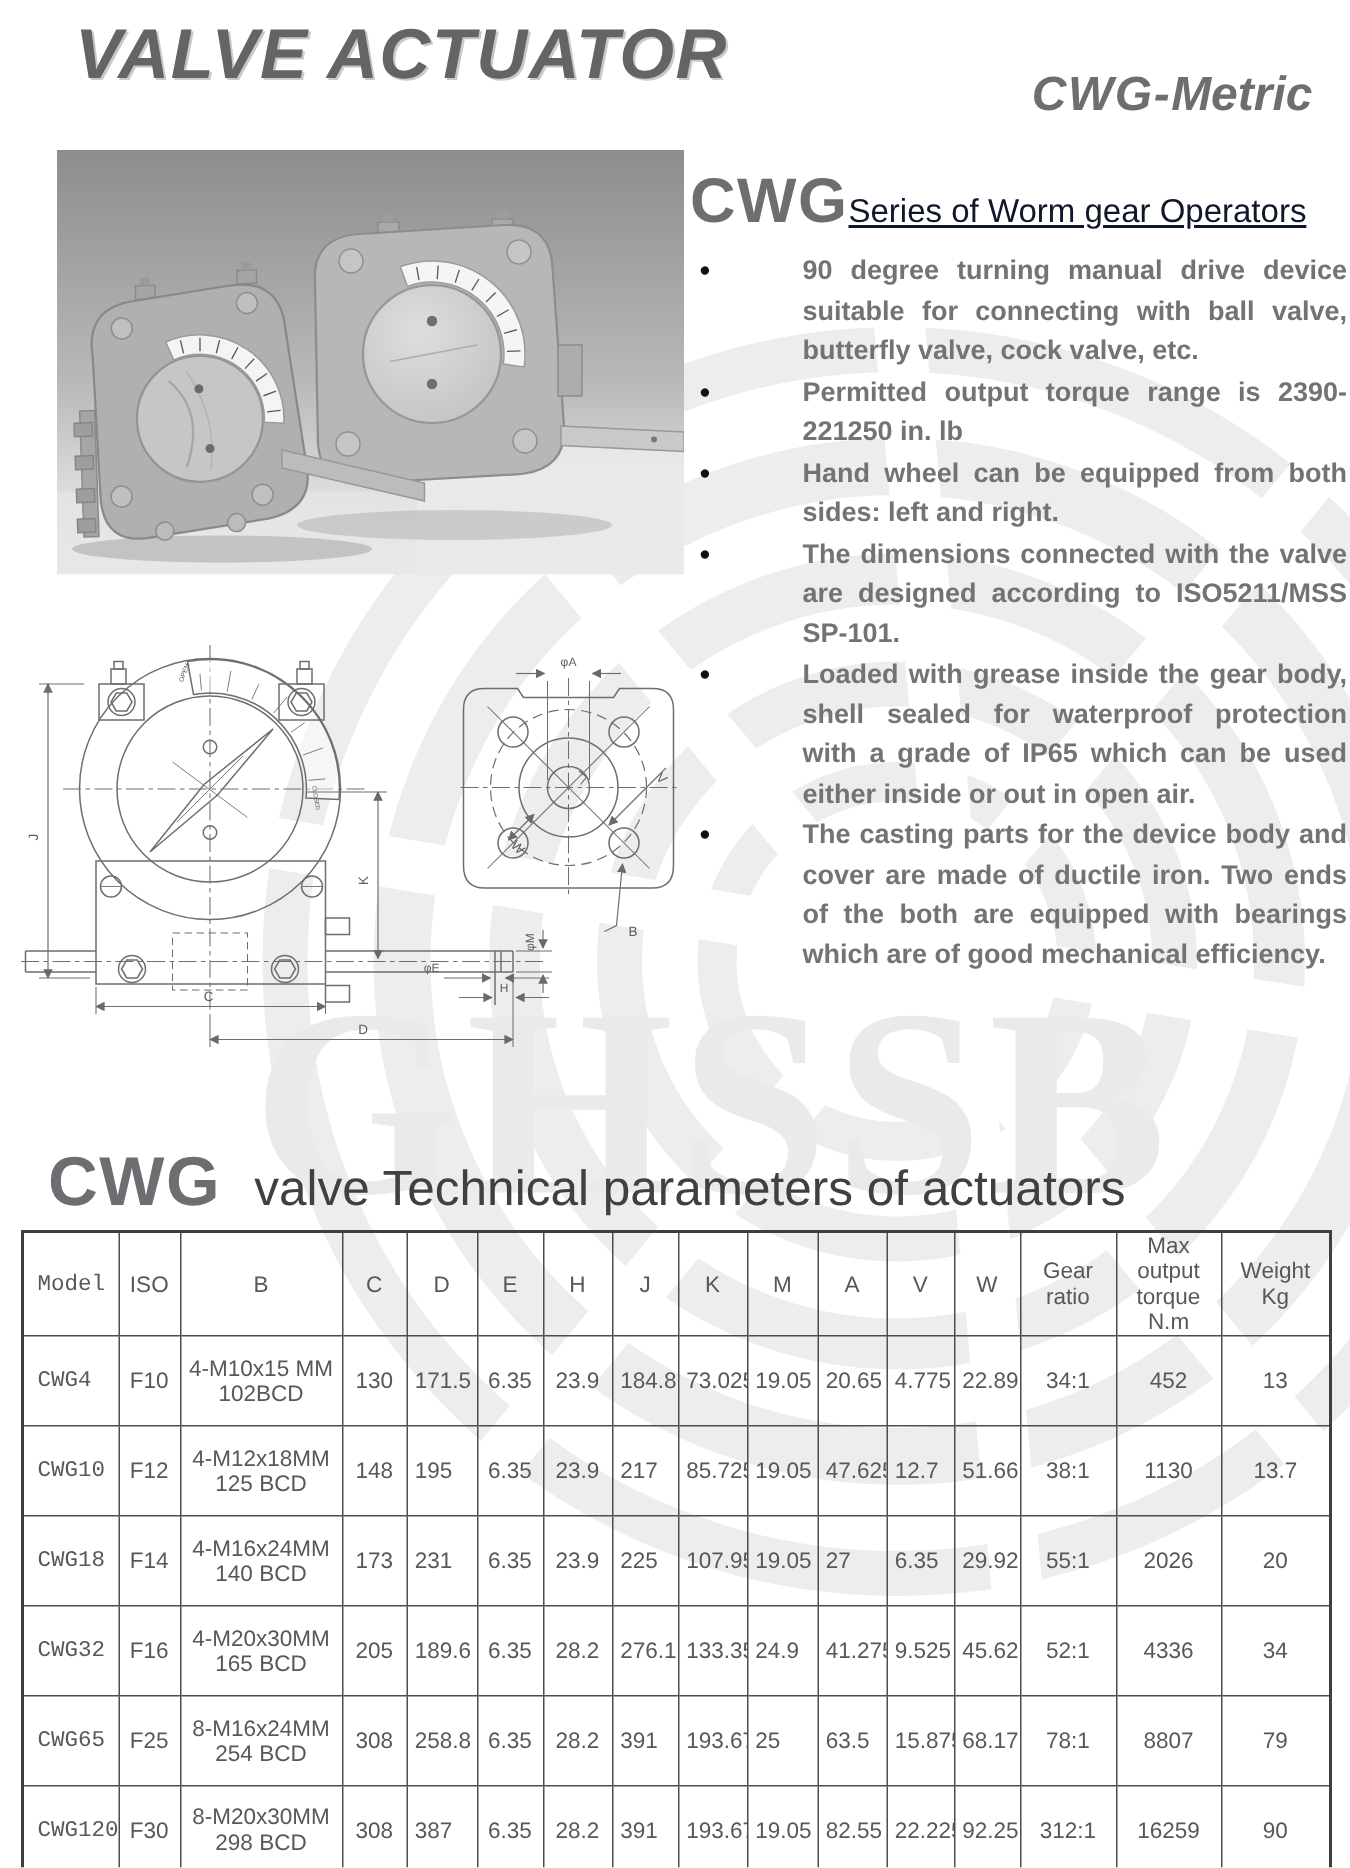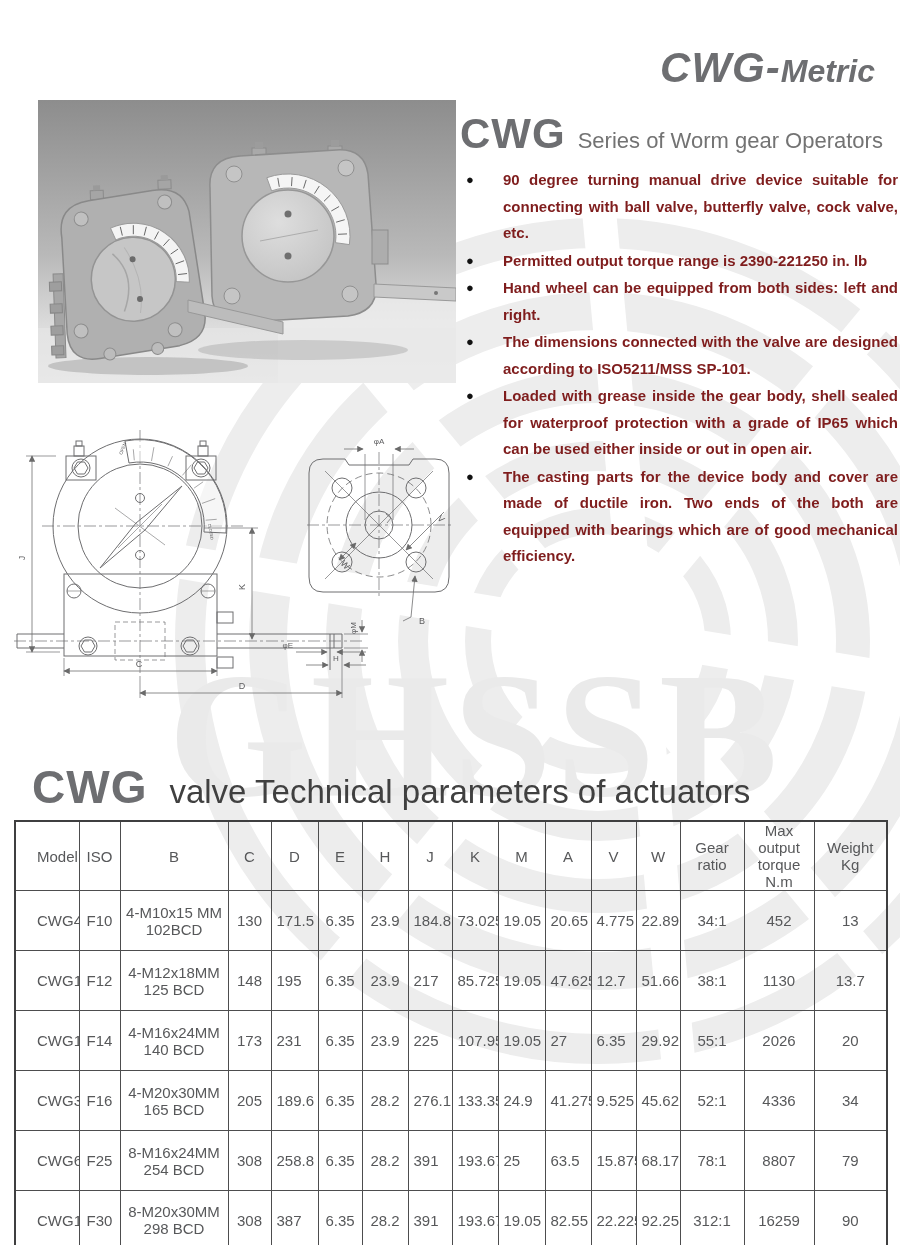--- a/index.html
+++ b/index.html
@@ -5,52 +5,52 @@
   html,body{margin:0;padding:0;background:#fff;}
   .page{position:relative;width:900px;height:1245px;background:#fff;overflow:hidden;
         font-family:"Liberation Sans","DejaVu Sans",sans-serif;}
   .layer{position:absolute;}
   
   #wm{left:0;top:0;width:900px;height:1245px;z-index:0;}
   
   .title{left:50px;top:8px;z-index:2;font-style:italic;font-weight:bold;font-size:47px;
          color:#636466;letter-spacing:1px;text-shadow:1.5px 1.5px 0 #c9c9c9;}
   .brand{right:25px;top:44px;z-index:2;font-style:italic;font-weight:bold;color:#6d6e71;}
-  .brand .b1{font-size:42px;letter-spacing:1px;}
+  .brand .b1{font-size:32px;letter-spacing:1px;}
   .brand .b2{font-size:32px;}
   
   .photo{left:38px;top:100px;width:418px;height:283px;z-index:2;}
   
   .features{left:460px;top:110px;width:438px;z-index:2;}
   .series-head{white-space:nowrap;margin-bottom:9px;}
   .series-name{font-weight:bold;font-size:42px;color:#6d6e71;letter-spacing:1px;vertical-align:baseline;}
-  .series-sub{font-size:22px;color:#737373;margin-left:12px;vertical-align:baseline;}
+  .series-sub{font-size:22px;color:#0f172a;vertical-align:baseline;text-decoration:underline;}
   ul.feat{list-style:none;margin:0;padding:0;}
   ul.feat li{display:flex;margin:0 0 1px 0;}
   ul.feat .dot{width:37px;flex:0 0 37px;font-size:13px;color:#111;line-height:26.5px;padding-left:6px;}
-  ul.feat .txt{flex:1;font-size:15px;font-weight:bold;color:#7f1d1d;line-height:26.5px;
-               text-align:justify;text-justify:inter-word;}
+  ul.feat .txt{flex:1;font-size:18px;font-weight:bold;color:#737373;line-height:26.5px;
+               text-align:justify;text-justify:inter-word;margin-left:32px;}
   
   .drawing{left:12px;top:424px;width:450px;height:308px;z-index:2;}
   .drawing text{fill:#5d5d5f;font-family:"Liberation Sans",sans-serif;stroke:none;}
   
   .tbl-head{left:32px;top:760px;z-index:2;white-space:nowrap;}
   .tbl-head .h1{font-weight:bold;font-size:46px;color:#6d6e71;letter-spacing:1px;vertical-align:baseline;}
   .tbl-head .h2{font-size:33px;color:#404040;margin-left:22px;vertical-align:baseline;}
   
   .tblwrap{left:14px;top:820px;z-index:2;}
   table.params{border-collapse:collapse;table-layout:fixed;width:872px;background:transparent;}
   table.params th,table.params td{border:1px solid #4d4d4e;color:#57585a;font-size:15px;
       font-weight:normal;text-align:center;vertical-align:middle;white-space:pre-line;
       padding:0 2px;overflow:hidden;}
   table.params{border:2px solid #3f3f40;border-bottom-width:3px;}
   table.params thead tr{height:58px;}
   table.params tbody tr{height:60px;}
   table.params td.al{text-align:left;padding-left:5px;}
-  table.params td.c-model,table.params th.c-model{text-align:center;padding-left:21px;}
+  table.params td.c-model,table.params th.c-model{text-align:left;padding-left:9px;font-family:Liberation Mono, monospace;}
 </style>
 </head>
 <body>
 
 <div class="page">
 
   <svg id="wm" class="layer" viewBox="0 0 900 1245">
     <g fill="none" stroke="#ededed">
       <circle cx="598" cy="641" r="120" stroke-width="26"></circle>
       <circle cx="598" cy="641" r="185" stroke-width="30"></circle>
@@ -60,20 +60,21 @@
     </g>
     <g stroke="#ffffff" stroke-width="34">
       <line x1="598" y1="200" x2="680" y2="1080"></line>
       <line x1="170" y1="560" x2="1020" y2="700"></line>
       <line x1="300" y1="280" x2="890" y2="990"></line>
       <line x1="890" y1="300" x2="310" y2="1000"></line>
     </g>
     <text x="475" y="795" font-family="Liberation Serif, DejaVu Serif, serif" font-weight="bold" font-size="178" fill="#eaeaea" text-anchor="middle" letter-spacing="4">GHSSB</text>
   </svg>
 
+  <div class="layer title">VALVE ACTUATOR</div>
   <div class="layer brand">
     <span class="b1">CWG-</span><span class="b2">Metric</span>
   </div>
 
   <svg class="layer photo" viewBox="0 0 418 283">
     <defs>
       <linearGradient id="pg" x1="0" y1="0" x2="0" y2="1">
         <stop offset="0" stop-color="#8d8d8d"></stop>
           <stop offset="0.55" stop-color="#b9b9b9"></stop>
         <stop offset="0.8" stop-color="#dcdcdc"></stop>

